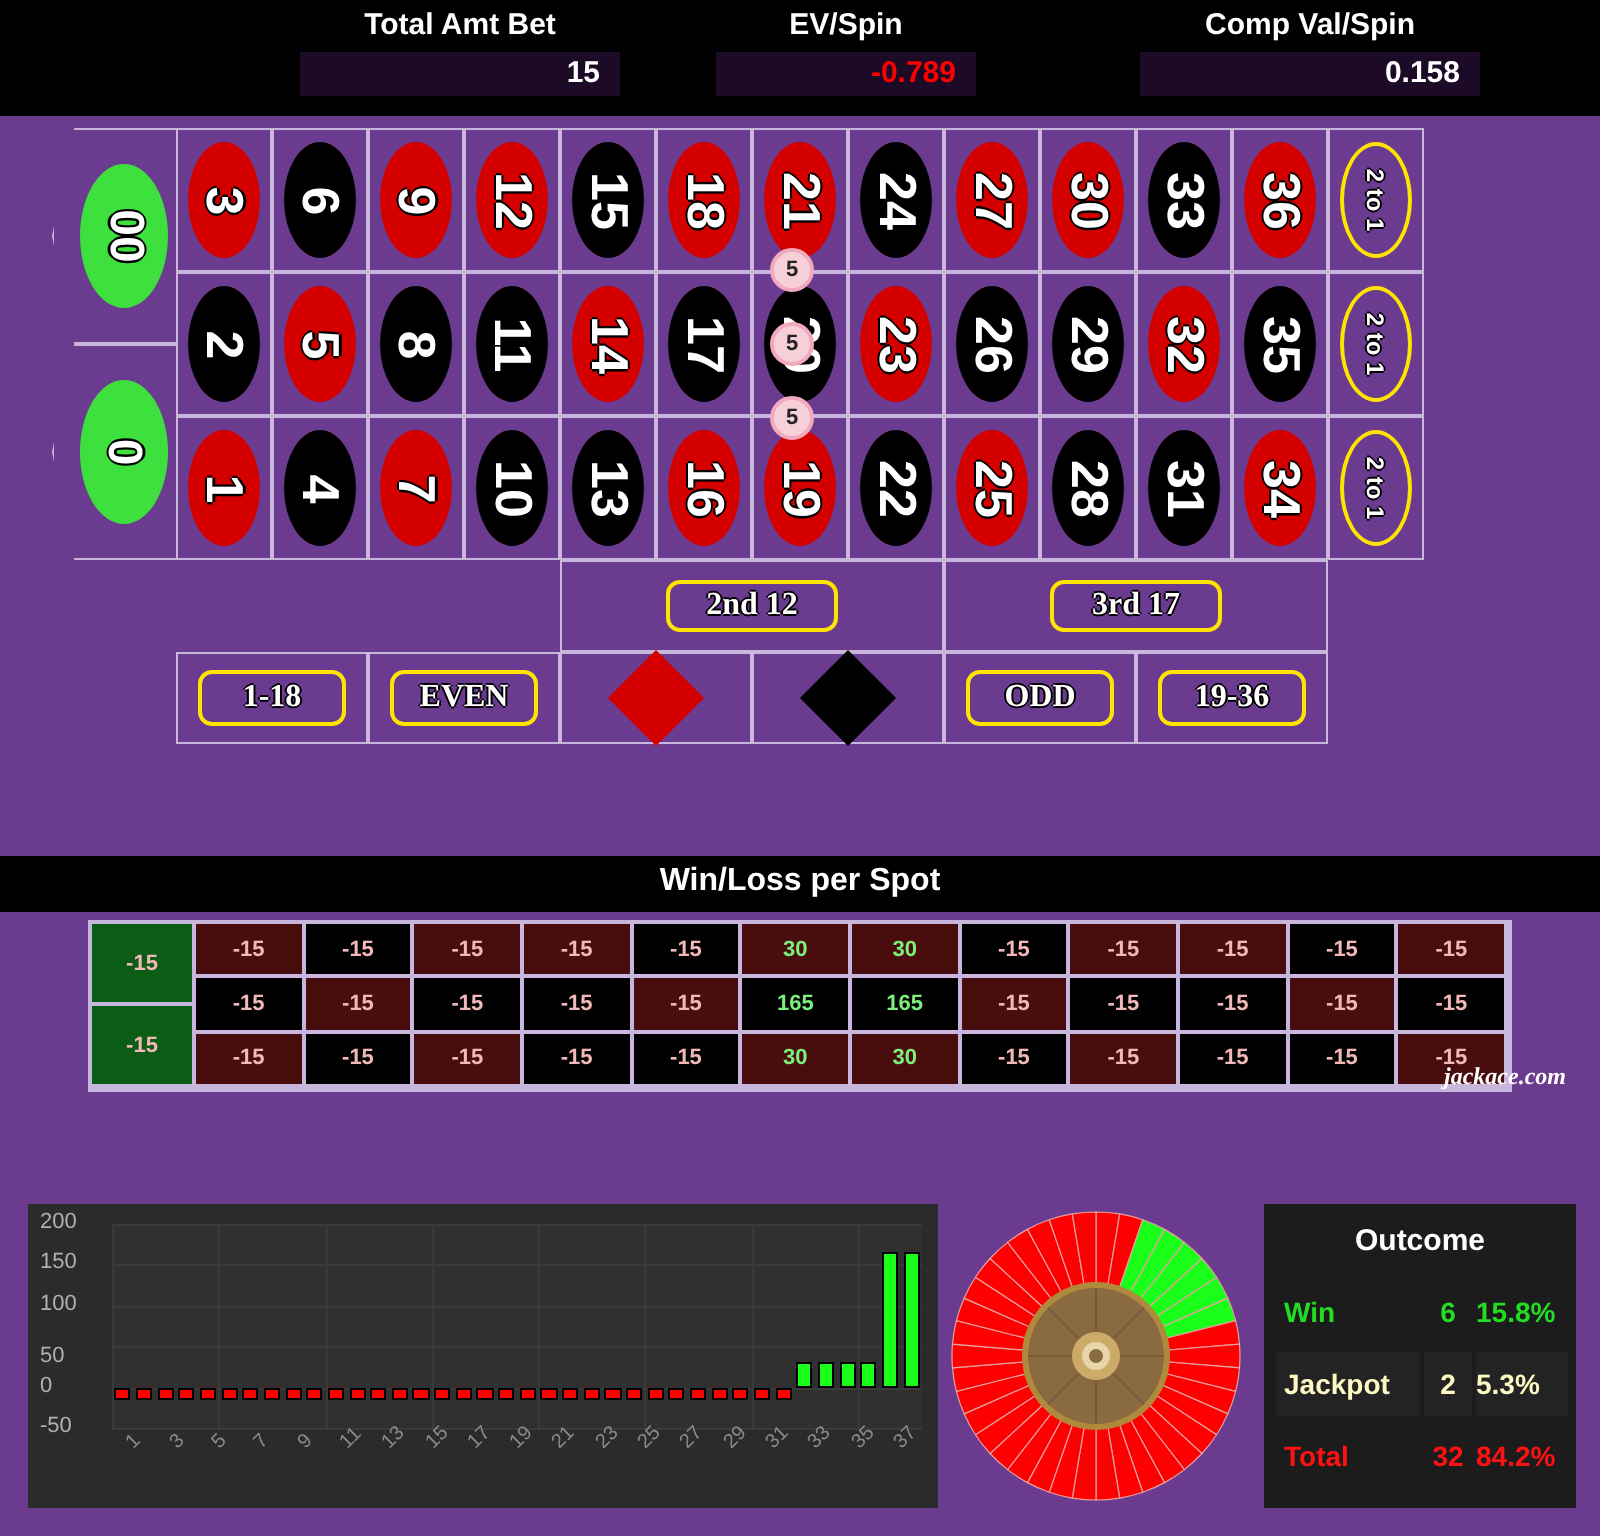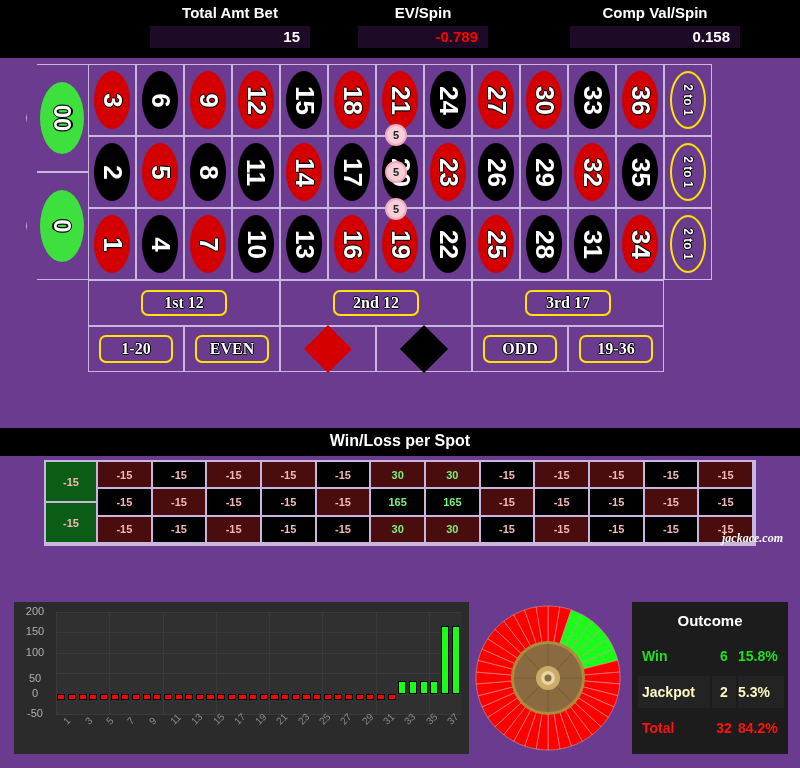--- a/index.html
+++ b/index.html
@@ -97,21 +97,21 @@
   }
 
   
   .plot { position:absolute; background:#2b2b2b; }
   .gline { position:absolute; background:#3a3a3a; }
   .bar { position:absolute; border:1px solid #000; }
   .bar.pos { background:#1aff1a; }
   .bar.neg { background:#ff0000; }
   .ytick {
     position:absolute; color:#b0b0b0; font-size:11px;
-    text-align:center; width:30px;
+    text-align:left; width:30px;
   }
   .xtick {
     position:absolute; color:#8a8a8a; font-size:10px;
     transform:rotate(-45deg); transform-origin:left top;
     white-space:nowrap;
   }
 
   
   .cov { position:absolute; background:#1c1c1c; }
   .cov-title {
@@ -351,31 +351,28 @@
       <div class="cell" style="left:616px;top:150px;width:48px;height:72px;">
         <div class="ell num-ell red" style="left:5px;top:6px;width:36px;height:58px;">
           <span>34</span>
         </div>
       </div>
       <div class="cell col2to1" style="left:664px;top:150px;width:48px;height:72px;">
         <div class="ell" style="left:5px;top:6px;width:36px;height:58px;">
           <span>2 to 1</span>
         </div>
       </div>
-      <div class="cell" style="left:88px;top:222px;width:192px;height:46px;">
-        <div class="pill" style="width:86px;height:26px;">1st 12</div>
-      </div>
       <div class="cell" style="left:280px;top:222px;width:192px;height:46px;">
         <div class="pill" style="width:86px;height:26px;">2nd 12</div>
       </div>
       <div class="cell" style="left:472px;top:222px;width:192px;height:46px;">
         <div class="pill" style="width:86px;height:26px;">3rd 17</div>
       </div>
       <div class="cell" style="left:88px;top:268px;width:96px;height:46px;">
-        <div class="pill" style="width:74px;height:28px;">1-20</div>
+        <div class="pill" style="width:74px;height:28px;">1-18</div>
       </div>
       <div class="cell" style="left:184px;top:268px;width:96px;height:46px;">
         <div class="pill" style="width:74px;height:28px;">EVEN</div>
       </div>
       <div class="cell" style="left:280px;top:268px;width:96px;height:46px;">
         <div class="diamond red"></div>
       </div>
       <div class="cell" style="left:376px;top:268px;width:96px;height:46px;">
         <div class="diamond black"></div>
       </div>

